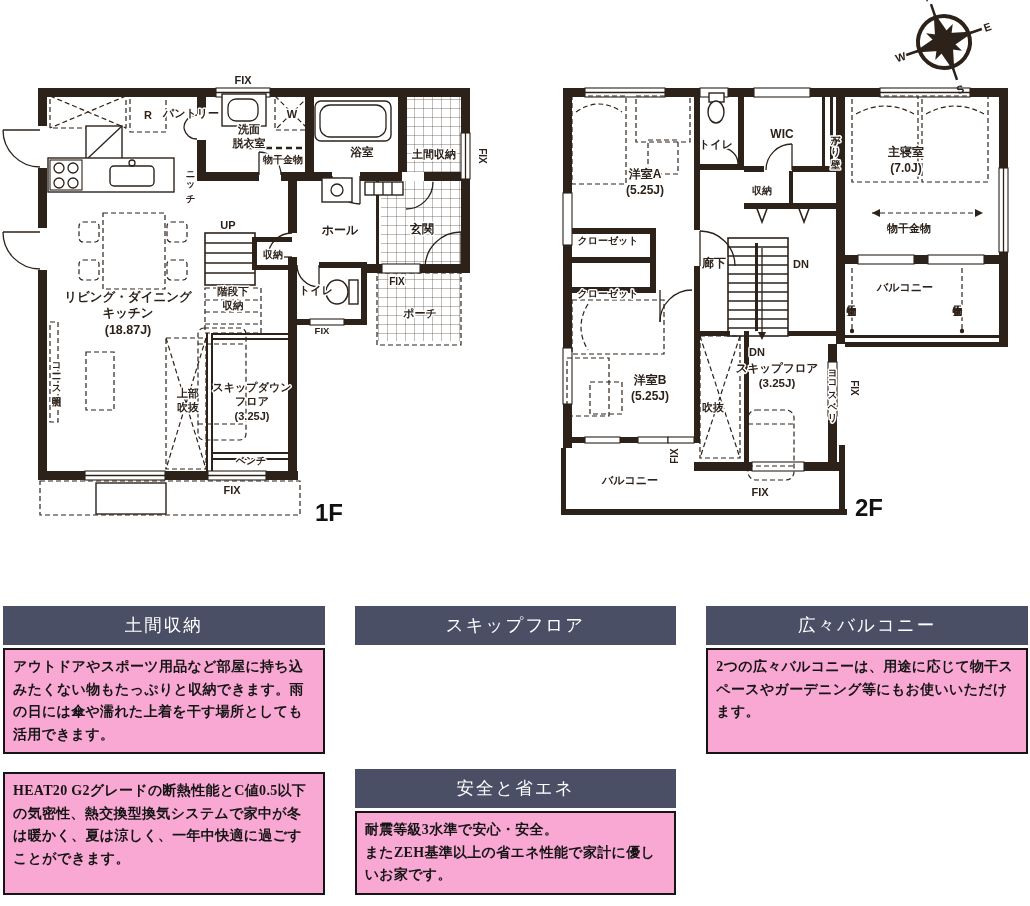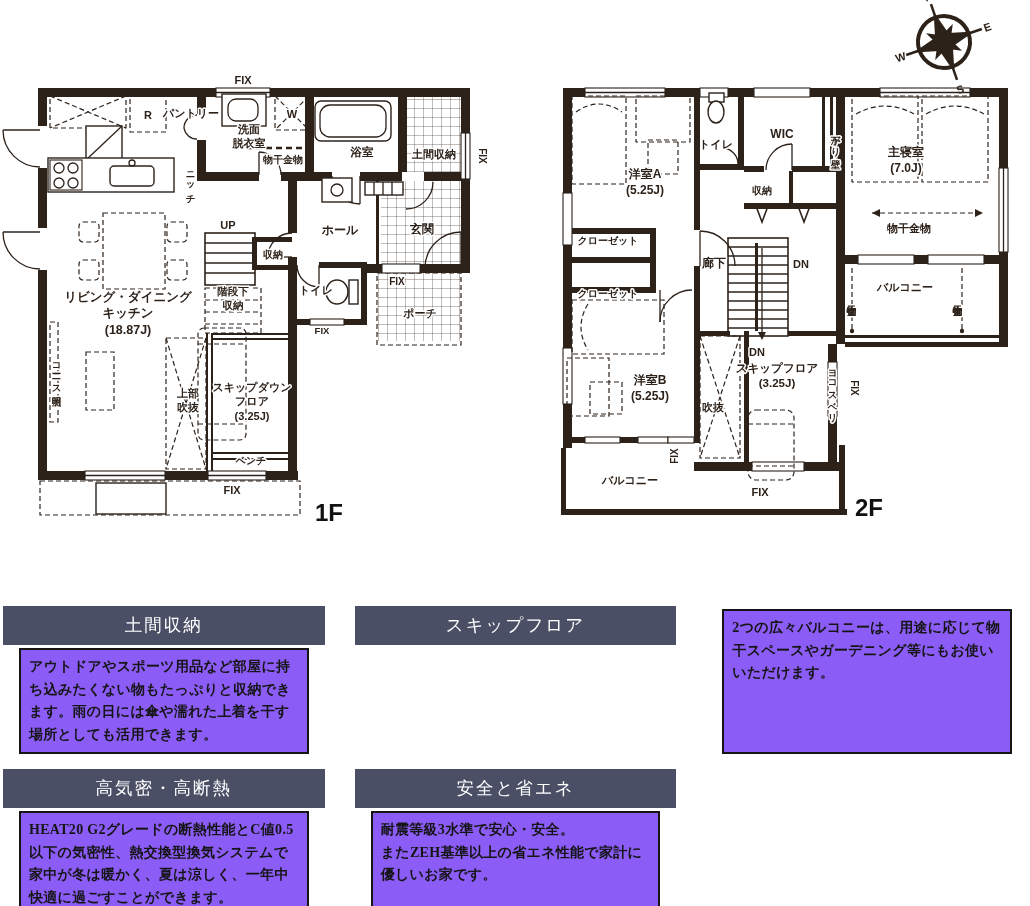--- a/index.html
+++ b/index.html
@@ -22,21 +22,21 @@
           paint-order:stroke;stroke:#ffffff;stroke-width:3px;stroke-linejoin:round;}
   .pbold{font-weight:800;stroke-width:0;fill:#111;}
   
   .cards{position:absolute;left:3px;top:606px;width:1025px;
          display:grid;grid-template-columns:repeat(3,1fr);
          column-gap:30px;row-gap:15px;align-items:stretch;}
   .card{display:flex;flex-direction:column;}
   .card-title{margin:0;background:#4a4f66;color:#ffffff;text-align:center;
               font-family:"Liberation Serif","DejaVu Serif",serif;font-weight:500;
               font-size:17.5px;letter-spacing:2px;padding:7px 0 8px;}
-  .card-body{margin:3px 16px 0;border:2px solid #151515;background:#8b5cf6;flex:1;
+  .card-body{margin:3px 0 0;border:2px solid #151515;background:#f9a8d4;flex:1;
              padding:6px 8px;color:#151515;font-weight:700;
              font-family:"Liberation Serif","DejaVu Serif",serif;
              font-size:14px;line-height:22.5px;letter-spacing:0.3px;
              white-space:pre-line;}
 </style>
 </head>
 <body>
 
 <div class="page">
 
@@ -385,24 +385,24 @@
 
 <section class="cards">
   <article class="card">
     <h3 class="card-title">土間収納</h3>
     <p class="card-body">アウトドアやスポーツ用品など部屋に持ち込みたくない物もたっぷりと収納できます。雨の日には傘や濡れた上着を干す場所としても活用できます。</p>
   </article>
   <article class="card">
     <h3 class="card-title">スキップフロア</h3>
   </article>
   <article class="card">
+    <h3 class="card-title">広々バルコニー</h3>
     <p class="card-body">2つの広々バルコニーは、用途に応じて物干スペースやガーデニング等にもお使いいただけます。</p>
   </article>
   <article class="card">
-    <h3 class="card-title">高気密・高断熱</h3>
     <p class="card-body">HEAT20 G2グレードの断熱性能とC値0.5以下の気密性、熱交換型換気システムで家中が冬は暖かく、夏は涼しく、一年中快適に過ごすことができます。</p>
   </article>
   <article class="card">
     <h3 class="card-title">安全と省エネ</h3>
     <p class="card-body">耐震等級3水準で安心・安全。
 またZEH基準以上の省エネ性能で家計に優しいお家です。</p>
   </article>
 </section>
 
 </div>

